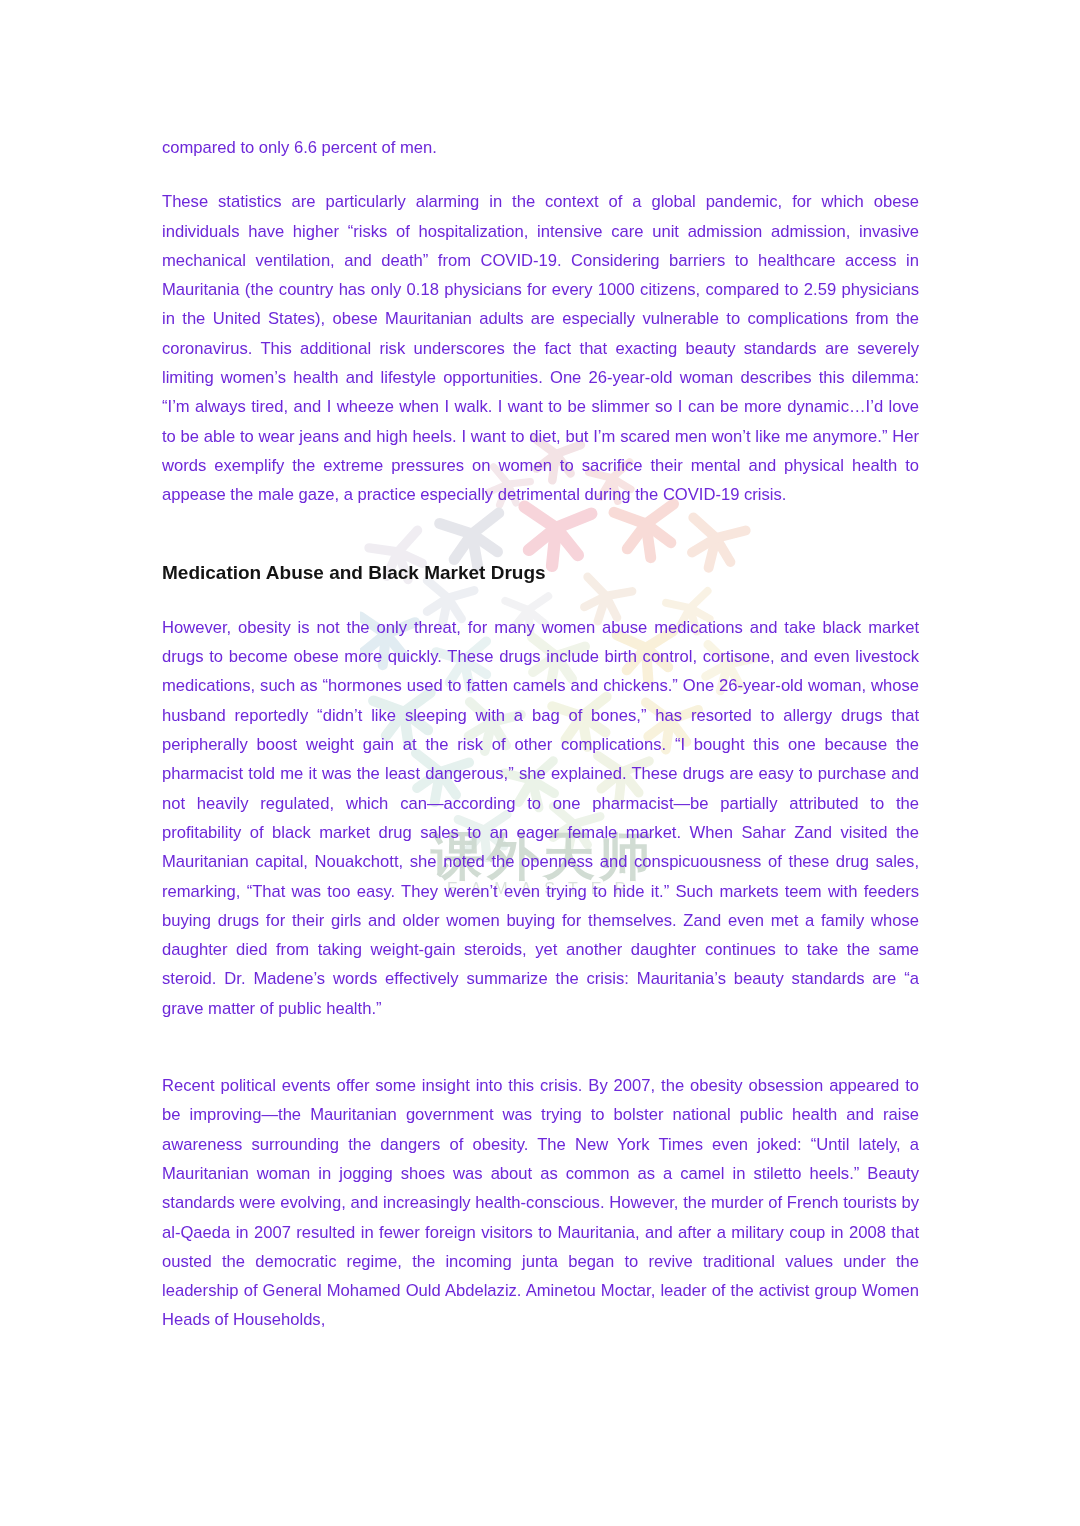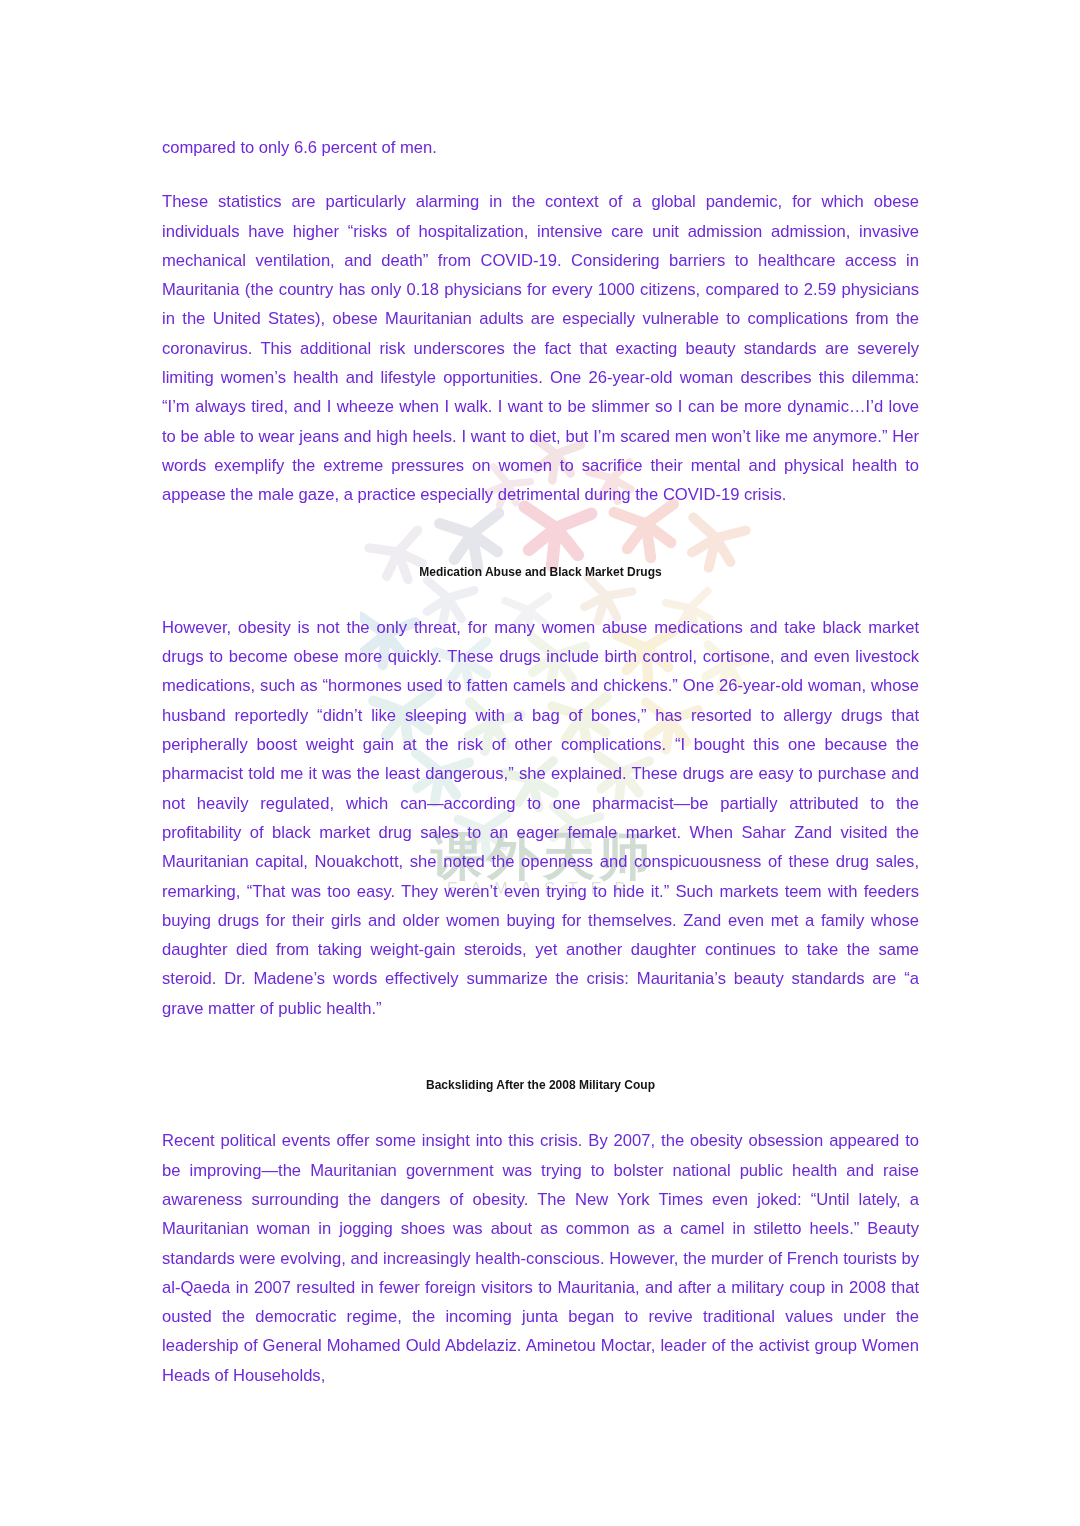--- a/index.html
+++ b/index.html
@@ -84,25 +84,25 @@
     text-justify: inter-word;
     -webkit-hyphens: none;
     hyphens: none;
     letter-spacing: 0px;
     word-spacing: 0px;
   }
   .para.first { margin-bottom: 25px; }
   .heading {
     margin: 0 0 26px 0;
     font-family: "Liberation Sans", sans-serif;
-    font-size: 12px;
+    font-size: 19px;
     font-weight: 700;
     line-height: 29.3px;
     color: #141414;
-    text-align: center;
+    text-align: left;
   }
   .spacer-sm { height: 22px; }
 </style>
 </head>
 <body>
 
 <div class="page">
 
   <div class="watermark-layer">
     <svg class="wm-svg" viewBox="0 0 420 520">
@@ -166,18 +166,17 @@
     <p class="para">These statistics are particularly alarming in the context of a global pandemic, for which obese individuals have higher “risks of hospitalization, intensive care unit admission admission, invasive mechanical ventilation, and death” from COVID-19. Considering barriers to healthcare access in Mauritania (the country has only 0.18 physicians for every 1000 citizens, compared to 2.59 physicians in the United States), obese Mauritanian adults are especially vulnerable to complications from the coronavirus. This additional risk underscores the fact that exacting beauty standards are severely limiting women’s health and lifestyle opportunities. One 26-year-old woman describes this dilemma: “I’m always tired, and I wheeze when I walk. I want to be slimmer so I can be more dynamic…I’d love to be able to wear jeans and high heels. I want to diet, but I’m scared men won’t like me anymore.” Her words exemplify the extreme pressures on women to sacrifice their mental and physical health to appease the male gaze, a practice especially detrimental during the COVID-19 crisis.</p>
 
     <div class="spacer-sm"></div>
 
     <h2 class="heading">Medication Abuse and Black Market Drugs</h2>
 
     <p class="para">However, obesity is not the only threat, for many women abuse medications and take black market drugs to become obese more quickly. These drugs include birth control, cortisone, and even livestock medications, such as “hormones used to fatten camels and chickens.” One 26-year-old woman, whose husband reportedly “didn’t like sleeping with a bag of bones,” has resorted to allergy drugs that peripherally boost weight gain at the risk of other complications. “I bought this one because the pharmacist told me it was the least dangerous,” she explained. These drugs are easy to purchase and not heavily regulated, which can—according to one pharmacist—be partially attributed to the profitability of black market drug sales to an eager female market. When Sahar Zand visited the Mauritanian capital, Nouakchott, she noted the openness and conspicuousness of these drug sales, remarking, “That was too easy. They weren’t even trying to hide it.” Such markets teem with feeders buying drugs for their girls and older women buying for themselves. Zand even met a family whose daughter died from taking weight-gain steroids, yet another daughter continues to take the same steroid. Dr. Madene’s words effectively summarize the crisis: Mauritania’s beauty standards are “a grave matter of public health.”</p>
 
     <div class="spacer-sm"></div>
 
-    <h2 class="heading">Backsliding After the 2008 Military Coup</h2>
 
     <p class="para">Recent political events offer some insight into this crisis. By 2007, the obesity obsession appeared to be improving—the Mauritanian government was trying to bolster national public health and raise awareness surrounding the dangers of obesity. The New York Times even joked: “Until lately, a Mauritanian woman in jogging shoes was about as common as a camel in stiletto heels.” Beauty standards were evolving, and increasingly health-conscious. However, the murder of French tourists by al-Qaeda in 2007 resulted in fewer foreign visitors to Mauritania, and after a military coup in 2008 that ousted the democratic regime, the incoming junta began to revive traditional values under the leadership of General Mohamed Ould Abdelaziz. Aminetou Moctar, leader of the activist group Women Heads of Households,</p>
 
   </div>
 </div>
 
 </body></html>

